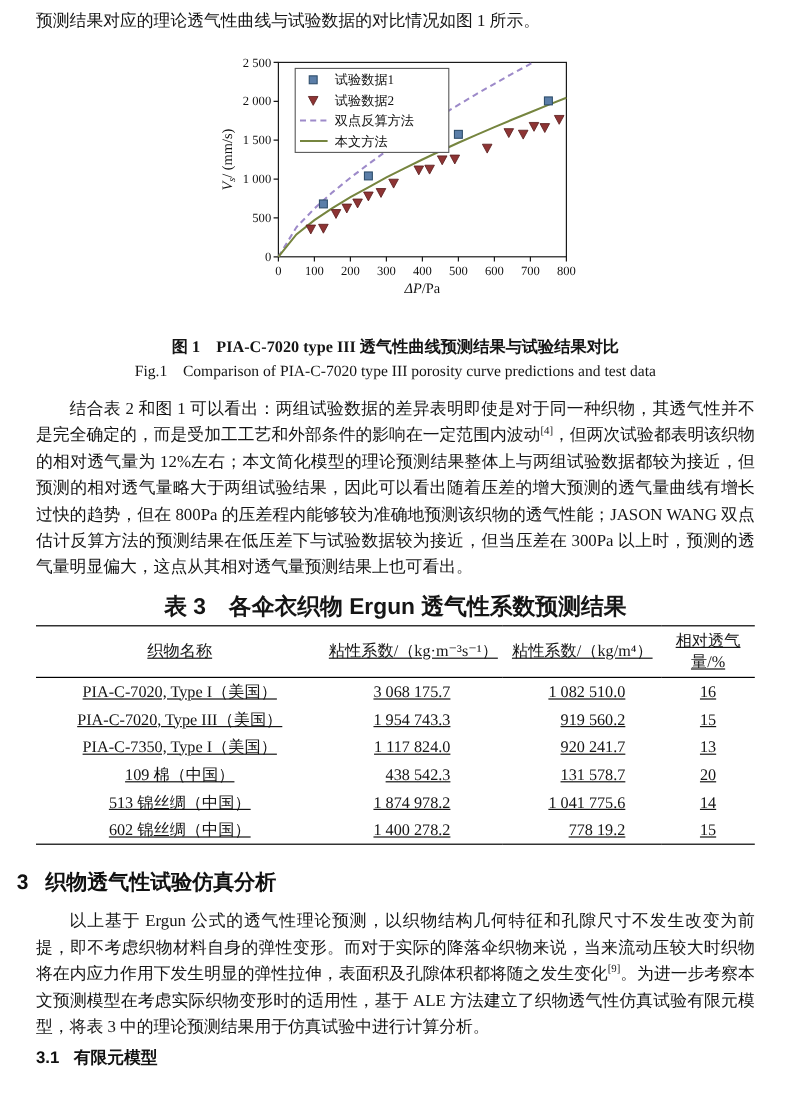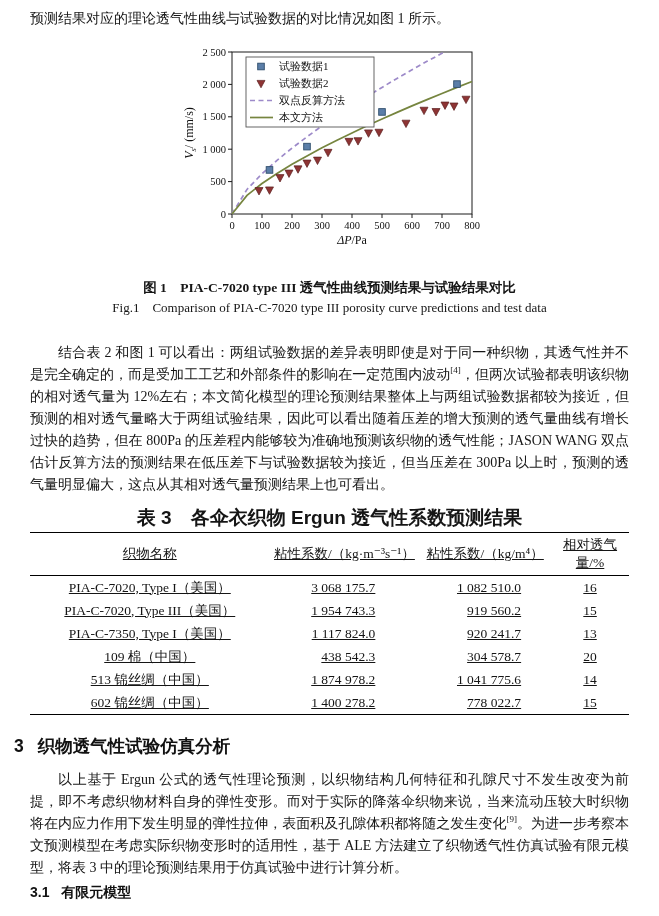--- a/index.html
+++ b/index.html
@@ -15,21 +15,21 @@
   
   .figure-block{width:300px;margin:14px auto 4px auto;}
   .captions{margin-top:14px;}
   .caption-zh{text-align:center;font-size:13.5px;line-height:21px;font-weight:bold;}
   .caption-en{text-align:center;font-size:13px;line-height:20px;}
   
   .tick{font-family:"Liberation Serif","DejaVu Serif",serif;font-size:10.5px;fill:#111;}
   .axlabel{font-family:"Liberation Serif","DejaVu Serif",serif;font-size:12px;fill:#111;}
   .legend-text{font-family:"Liberation Serif","DejaVu Serif",serif;font-size:11px;fill:#111;}
   
-  .para1{margin-top:24px;}
+  .para1{margin-top:12px;}
   
   .tbl-title-zh{text-align:center;font-size:19px;font-weight:bold;
     font-family:"Liberation Sans","DejaVu Sans",sans-serif;margin-top:12px;line-height:20px;}
   .tbl-title-en{text-align:center;font-size:13px;line-height:19px;}
   table{width:100%;border-collapse:collapse;font-size:13.5px;margin-top:4px;text-decoration:underline;}
   thead tr{border-top:1.6px solid #000;border-bottom:0.8px solid #000;}
   tbody tr:last-child{border-bottom:1.6px solid #000;}
   th{font-weight:normal;padding:3px 2px;line-height:18px;text-align:center;}
   td{padding:2.5px 2px;line-height:18px;}
   col.c0{width:40%;} col.c1{width:25%;} col.c2{width:22%;} col.c3{width:13%;}
@@ -166,33 +166,33 @@
         </tr>
         <tr>
           <td class="c0">PIA-C-7350, Type I（美国）</td>
           <td class="c1">1 117 824.0</td>
           <td class="c2">920 241.7</td>
           <td class="c3">13</td>
         </tr>
         <tr>
           <td class="c0">109 棉（中国）</td>
           <td class="c1">438 542.3</td>
-          <td class="c2">304 578.7</td>
+          <td class="c2">131 578.7</td>
           <td class="c3">20</td>
         </tr>
         <tr>
           <td class="c0">513 锦丝绸（中国）</td>
           <td class="c1">1 874 978.2</td>
           <td class="c2">1 041 775.6</td>
           <td class="c3">14</td>
         </tr>
         <tr>
           <td class="c0">602 锦丝绸（中国）</td>
           <td class="c1">1 400 278.2</td>
-          <td class="c2">778 022.7</td>
+          <td class="c2">778 19.2</td>
           <td class="c3">15</td>
         </tr>
       </tbody>
   </table>
 
   <h2 class="sec">
     <span class="sec-num">3</span>
     <span>织物透气性试验仿真分析</span>
   </h2>
 

